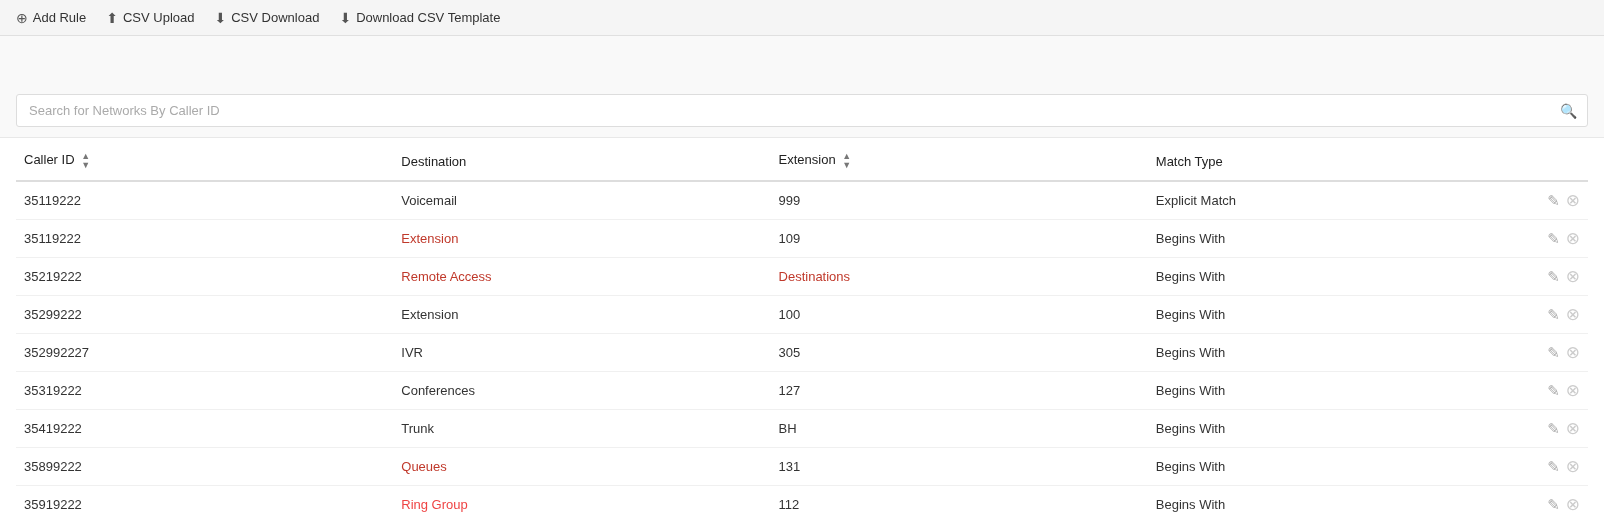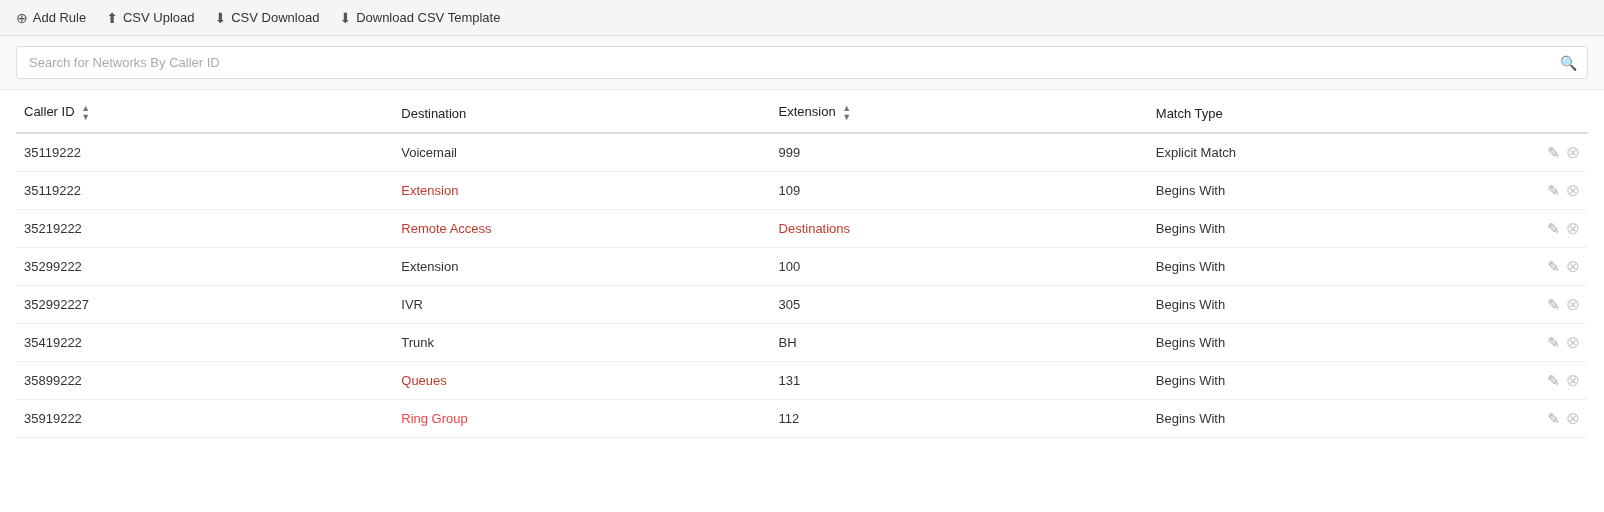--- a/index.html
+++ b/index.html
@@ -33,20 +33,21 @@
 
     
     .search-bar {
       padding: 10px 16px;
       background: #f9f9f9;
       border-bottom: 1px solid #e8e8e8;
     }
     .search-input-wrapper {
       position: relative;
       width: 100%;
+      margin-top: 48px;
     }
     .search-input {
       width: 100%;
       padding: 8px 36px 8px 12px;
       border: 1px solid #ddd;
       border-radius: 3px;
       font-size: 13px;
       color: #333;
       background: #fff;
       outline: none;
@@ -215,20 +216,32 @@
       <td style="color:#333">305</td>
       <td>Begins With</td>
       <td>
         <div class="action-cell">
           <span class="edit-icon" title="Edit">✎</span>
           <span class="delete-icon" title="Delete">⊗</span>
         </div>
       </td>
     </tr>
         <tr>
+      <td>35319222</td>
+      <td style="color:#333">Conferences</td>
+      <td style="color:#333">127</td>
+      <td>Begins With</td>
+      <td>
+        <div class="action-cell">
+          <span class="edit-icon" title="Edit">✎</span>
+          <span class="delete-icon" title="Delete">⊗</span>
+        </div>
+      </td>
+    </tr>
+        <tr>
       <td>35419222</td>
       <td style="color:#333">Trunk</td>
       <td style="color:#333">BH</td>
       <td>Begins With</td>
       <td>
         <div class="action-cell">
           <span class="edit-icon" title="Edit">✎</span>
           <span class="delete-icon" title="Delete">⊗</span>
         </div>
       </td>

